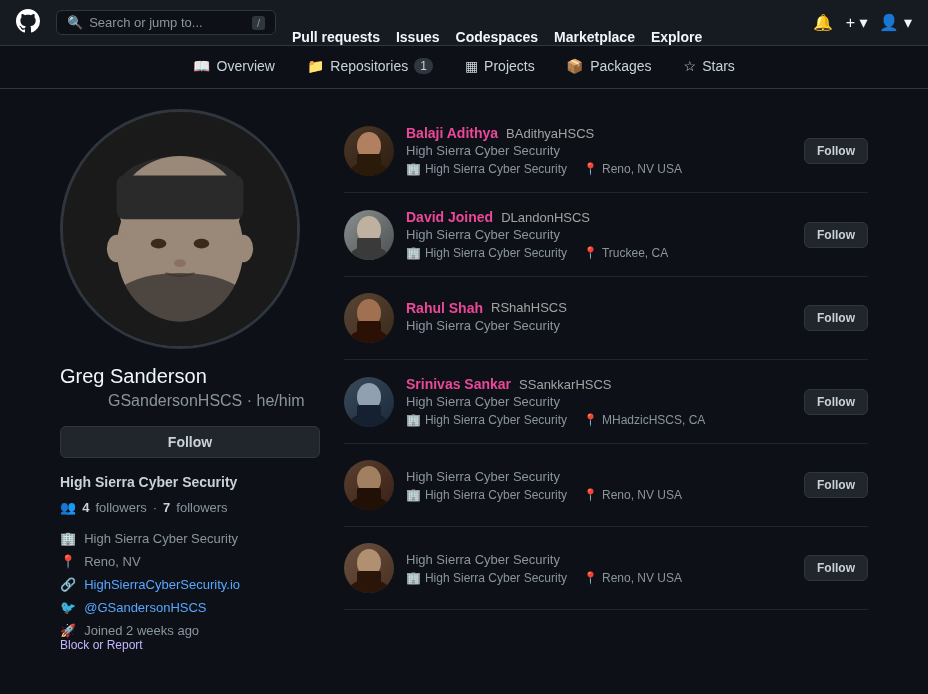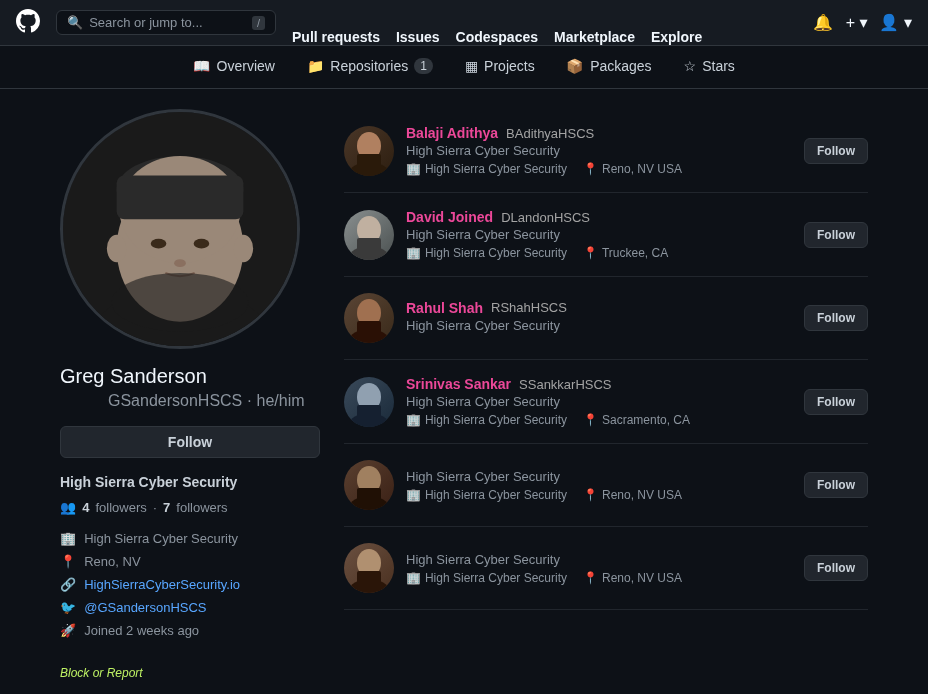--- a/index.html
+++ b/index.html
@@ -189,25 +189,24 @@
       font-size: 13px;
     }
     .meta-item {
       display: flex;
       align-items: center;
       gap: 8px;
     }
     .meta-item a { color: #58a6ff; text-decoration: none; }
 
     .block-report {
-      margin-top: 28px;
-      color: #bef264;
+      margin-top: 0;
+      color: #c4b5fd;
       font-size: 12px;
       cursor: pointer;
-      font-style: italic;
     }
 
     
     .right-content {
       flex: 1;
       min-width: 0;
     }
 
     .following-list {
       display: flex;
@@ -520,21 +519,21 @@
             <span class="following-username">SSankkarHSCS</span>
           </div>
           <div class="following-org">High Sierra Cyber Security</div>
           <div class="following-details">
             <div class="detail-item">
               <span>🏢</span>
               <span>High Sierra Cyber Security</span>
             </div>
             <div class="detail-item">
               <span>📍</span>
-              <span>Sacramento, CA</span>
+              <span>MHadzicHSCS, CA</span>
             </div>
           </div>
         </div>
         <button class="follow-btn-sm">Follow</button>
       </div>
 
       <div class="following-item">
         <div class="following-avatar avatar-5">
           <svg width="50" height="50" viewBox="0 0 50 50">
               <ellipse cx="25" cy="20" rx="12" ry="14" fill="#a08060"></ellipse>

